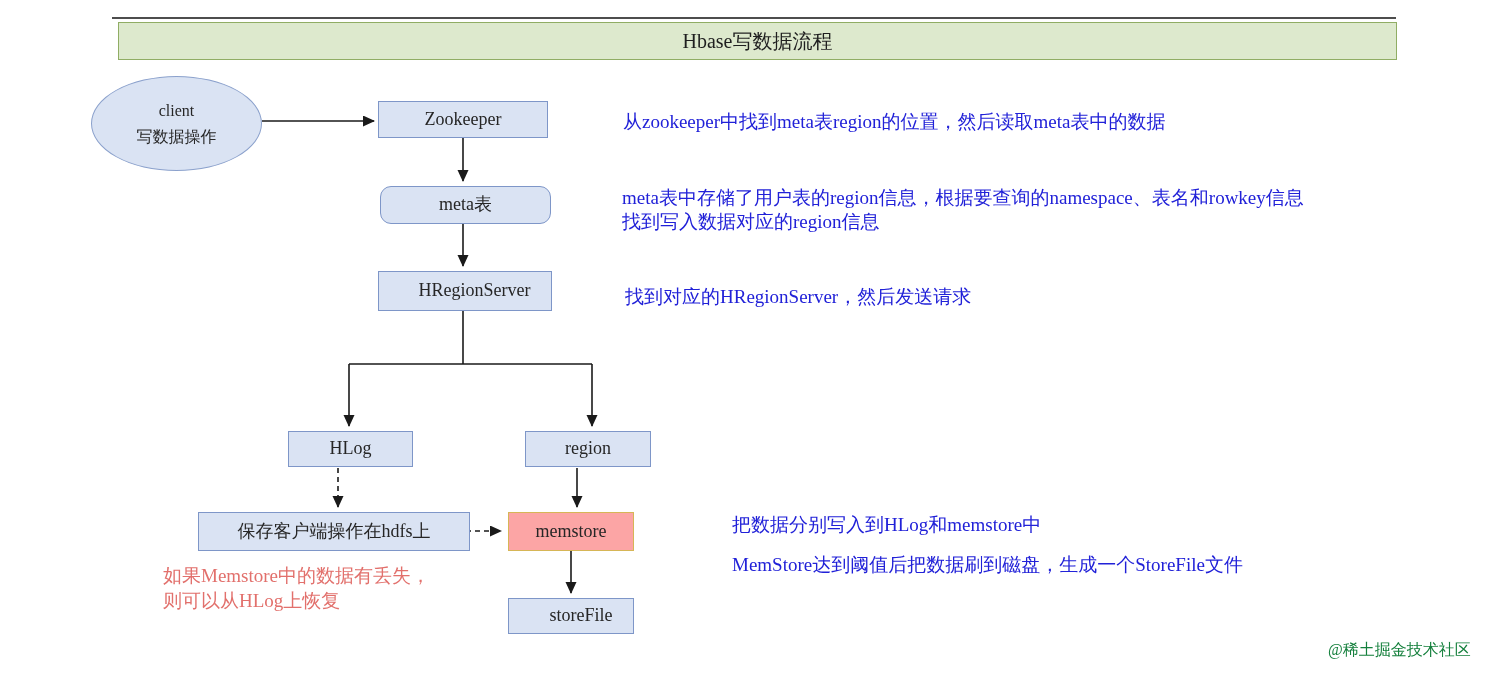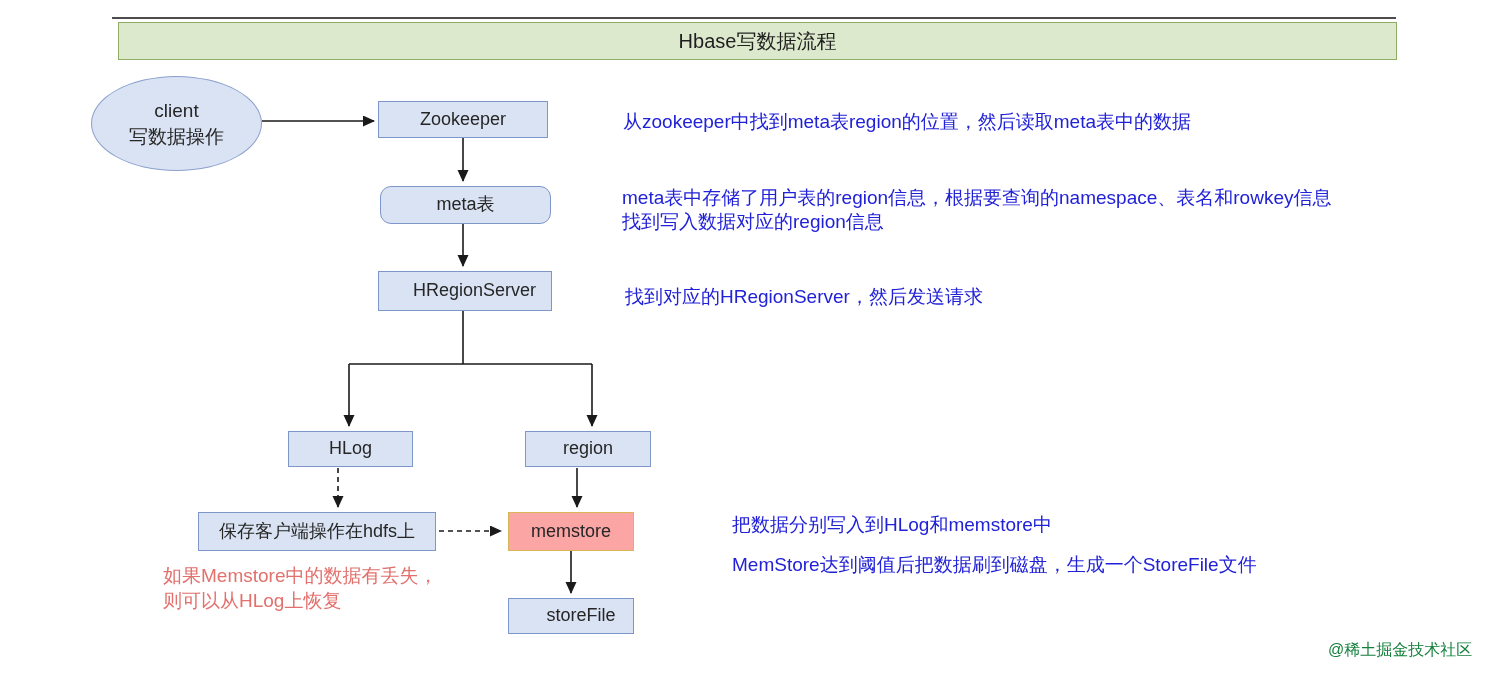--- a/index.html
+++ b/index.html
@@ -1,21 +1,21 @@
 <!DOCTYPE html>
 <html><head>
 <meta charset="utf-8">
 <style>
   html,body { margin:0; padding:0; background:#ffffff; }
   #canvas {
     position: relative;
     width: 1512px;
     height: 679px;
     background: #ffffff;
-    font-family: Liberation Sans, sans-serif;
+    font-family: Liberation Serif, serif;
     overflow: hidden;
   }
 
   
   .top-rule {
     position: absolute; left: 112px; top: 17px;
     width: 1284px; height: 2px; background: #4d4d4d;
   }
   .title-bar {
     position: absolute; left: 118px; top: 22px;
@@ -35,21 +35,21 @@
   }
   .node.yellow { background: #fca5a5; border-color: #d6b656; }
 
   .ellipse {
     position: absolute; left: 91px; top: 76px;
     width: 169px; height: 93px;
     background: #dae3f3; border: 1.5px solid #8ba1cc;
     border-radius: 50%;
     display: flex; flex-direction: column;
     align-items: center; justify-content: center;
-    font-size: 19px; color: #262626; line-height: 26px;
+    font-size: 16px; color: #262626; line-height: 26px;
   }
 
   .note-blue {
     position: absolute; color: #2121d8; font-size: 19px;
     line-height: 24px; white-space: nowrap;
   }
   .note-red {
     position: absolute; color: #e2706c; font-size: 19px;
     line-height: 25px; white-space: nowrap;
   }
@@ -117,21 +117,21 @@
   </div>
 
   <div class="node" style="left:288px; top:431px; width:125px; height:36px;">
     <span>HLog</span>
   </div>
 
   <div class="node" style="left:525px; top:431px; width:126px; height:36px;">
     <span>region</span>
   </div>
 
-  <div class="node" style="left:198px; top:512px; width:238px; height:39px;">
+  <div class="node" style="left:198px; top:512px; width:272px; height:39px;">
     <span>保存客户端操作在hdfs上</span>
   </div>
 
   <div class="node yellow" style="left:508px; top:512px; width:126px; height:39px;">
     <span>memstore</span>
   </div>
 
   <div class="node" style="left:508px; top:598px; width:126px; height:36px;padding-left:20px;">
     <span>storeFile</span>
   </div>

